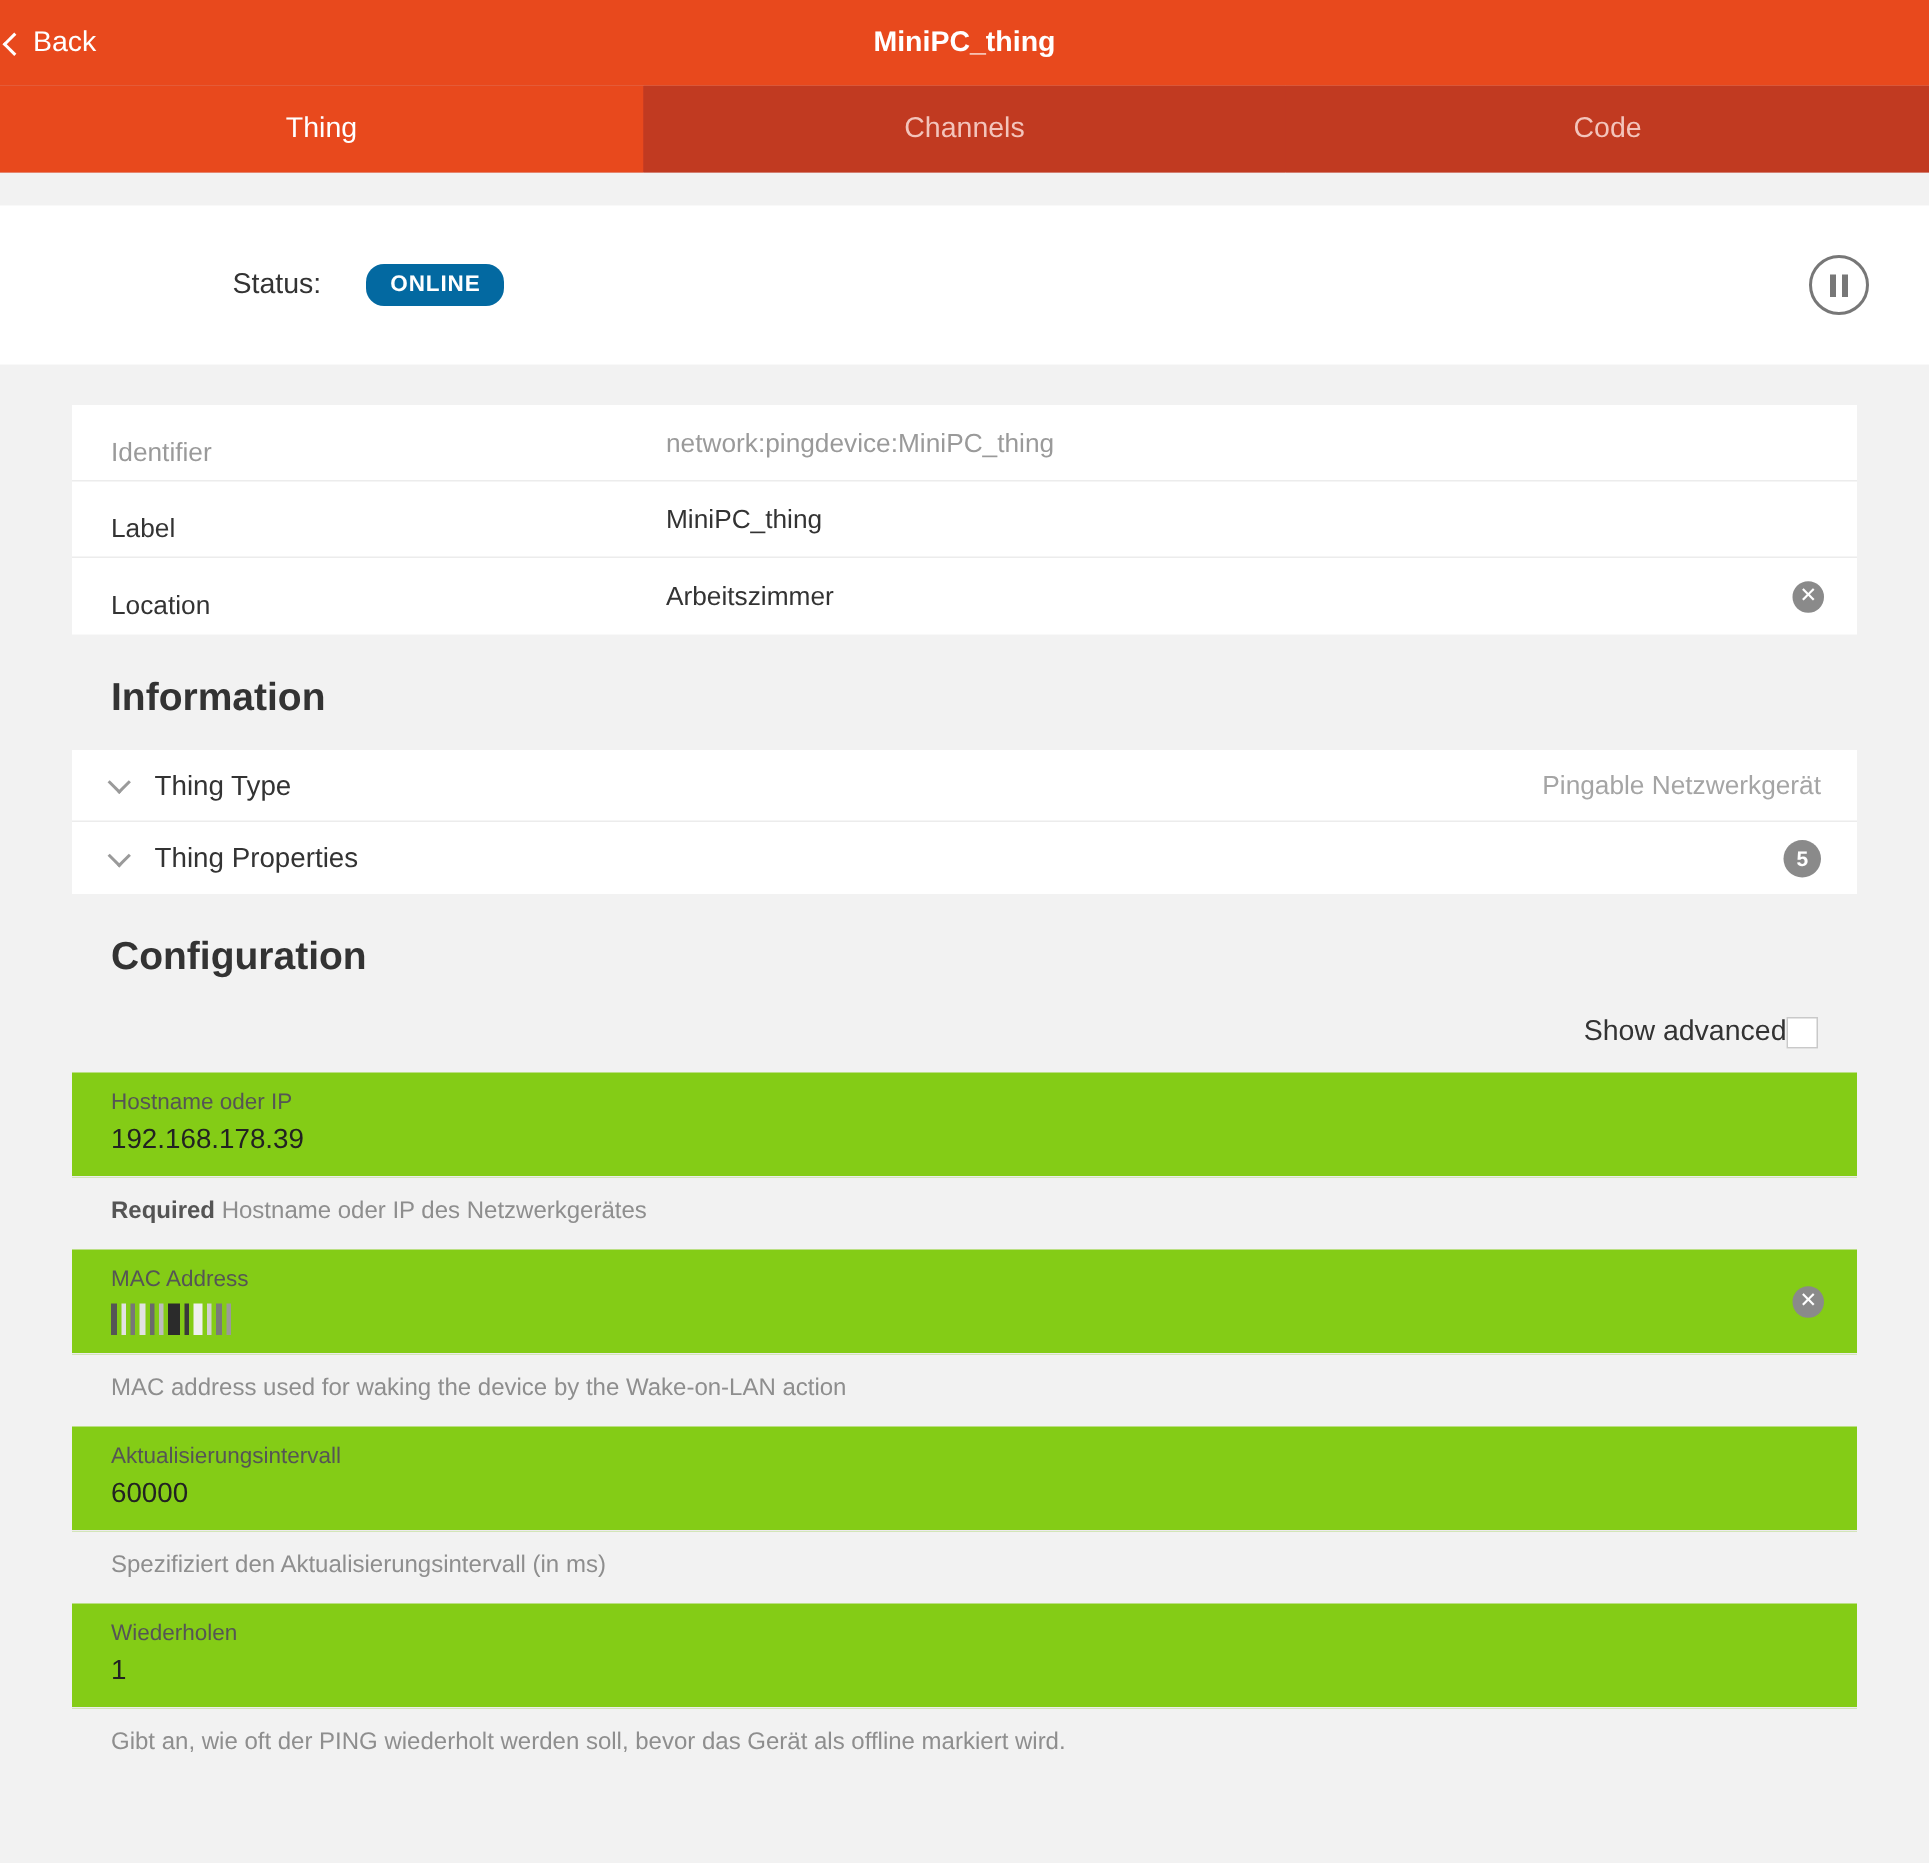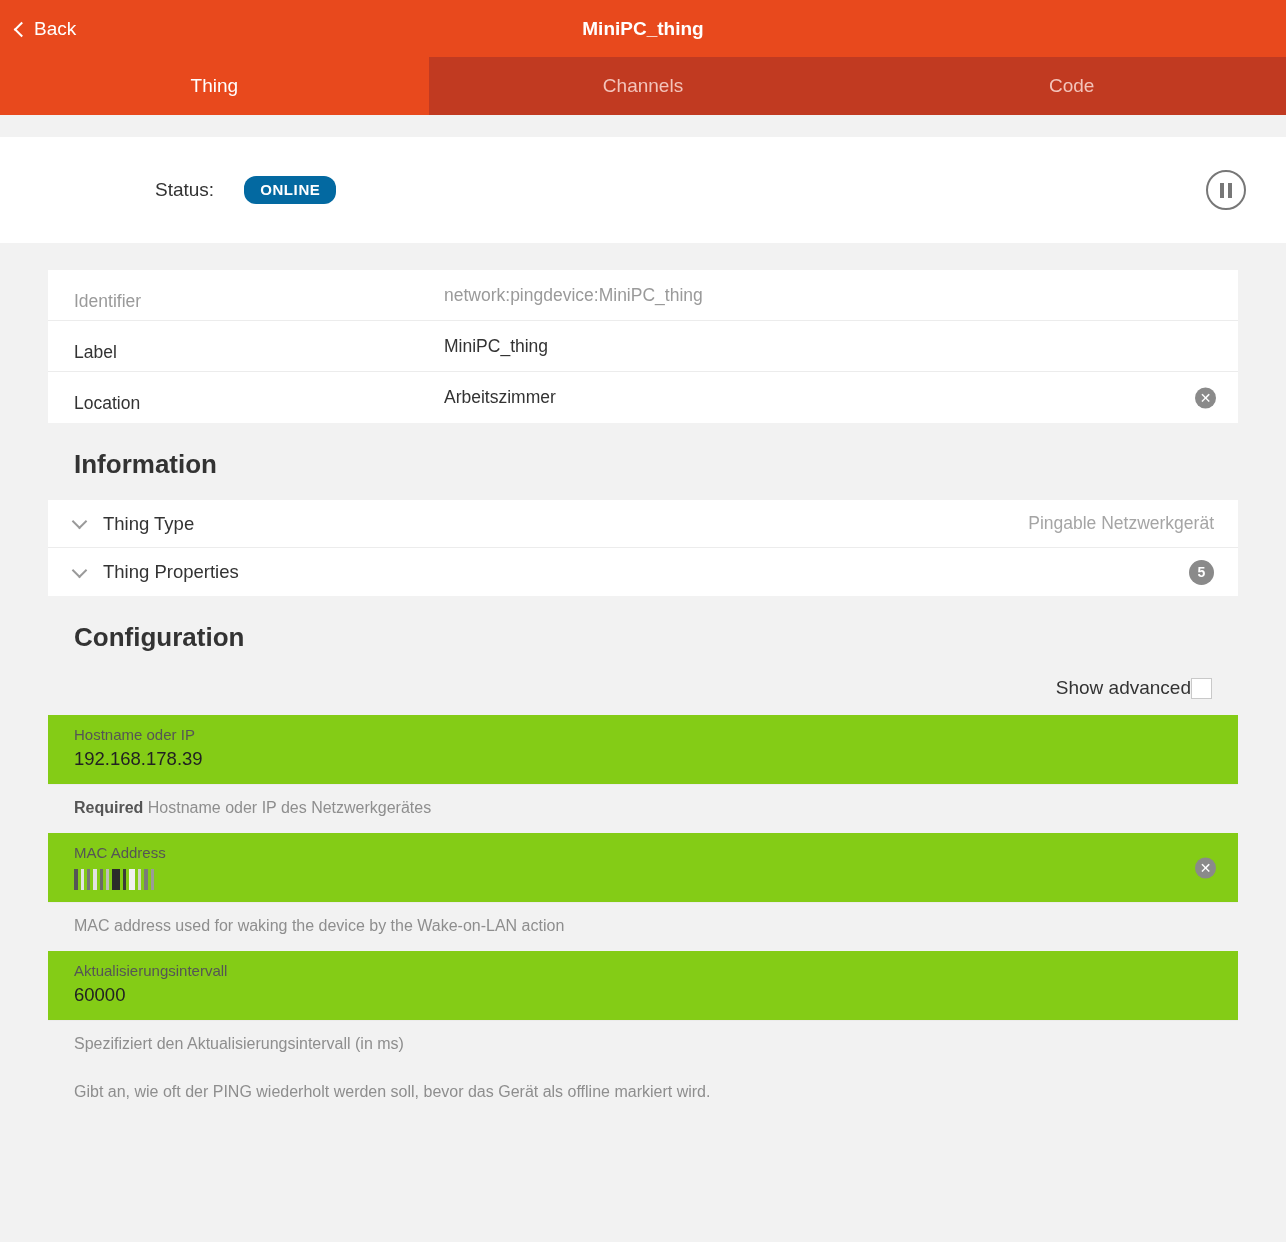--- a/index.html
+++ b/index.html
@@ -16,21 +16,21 @@
 
   
   .header {
     background: #e8491d;
     height: 57px;
     position: relative;
     color: #fff;
   }
   .back-btn {
     position: absolute;
-    left: 16px;
+    left: 4px;
     top: 0;
     height: 57px;
     display: flex;
     align-items: center;
     gap: 7px;
     font-size: 19px;
     cursor: pointer;
     justify-content: flex-end;
   }
   .chev-left {
@@ -364,15 +364,19 @@
     <div class="clear-icon">✕</div>
   </div>
   <div class="field-help">MAC address used for waking the device by the Wake-on-LAN action</div>
 
   <div class="field">
     <div class="field-label">Aktualisierungsintervall</div>
     <div class="field-value">60000</div>
   </div>
   <div class="field-help">Spezifiziert den Aktualisierungsintervall (in ms)</div>
 
+  <div class="field">
+    <div class="field-label">Wiederholen</div>
+    <div class="field-value">1</div>
+  </div>
   <div class="field-help">Gibt an, wie oft der PING wiederholt werden soll, bevor das Gerät als offline markiert wird.</div>
 
 </div>
 
 </body></html>

